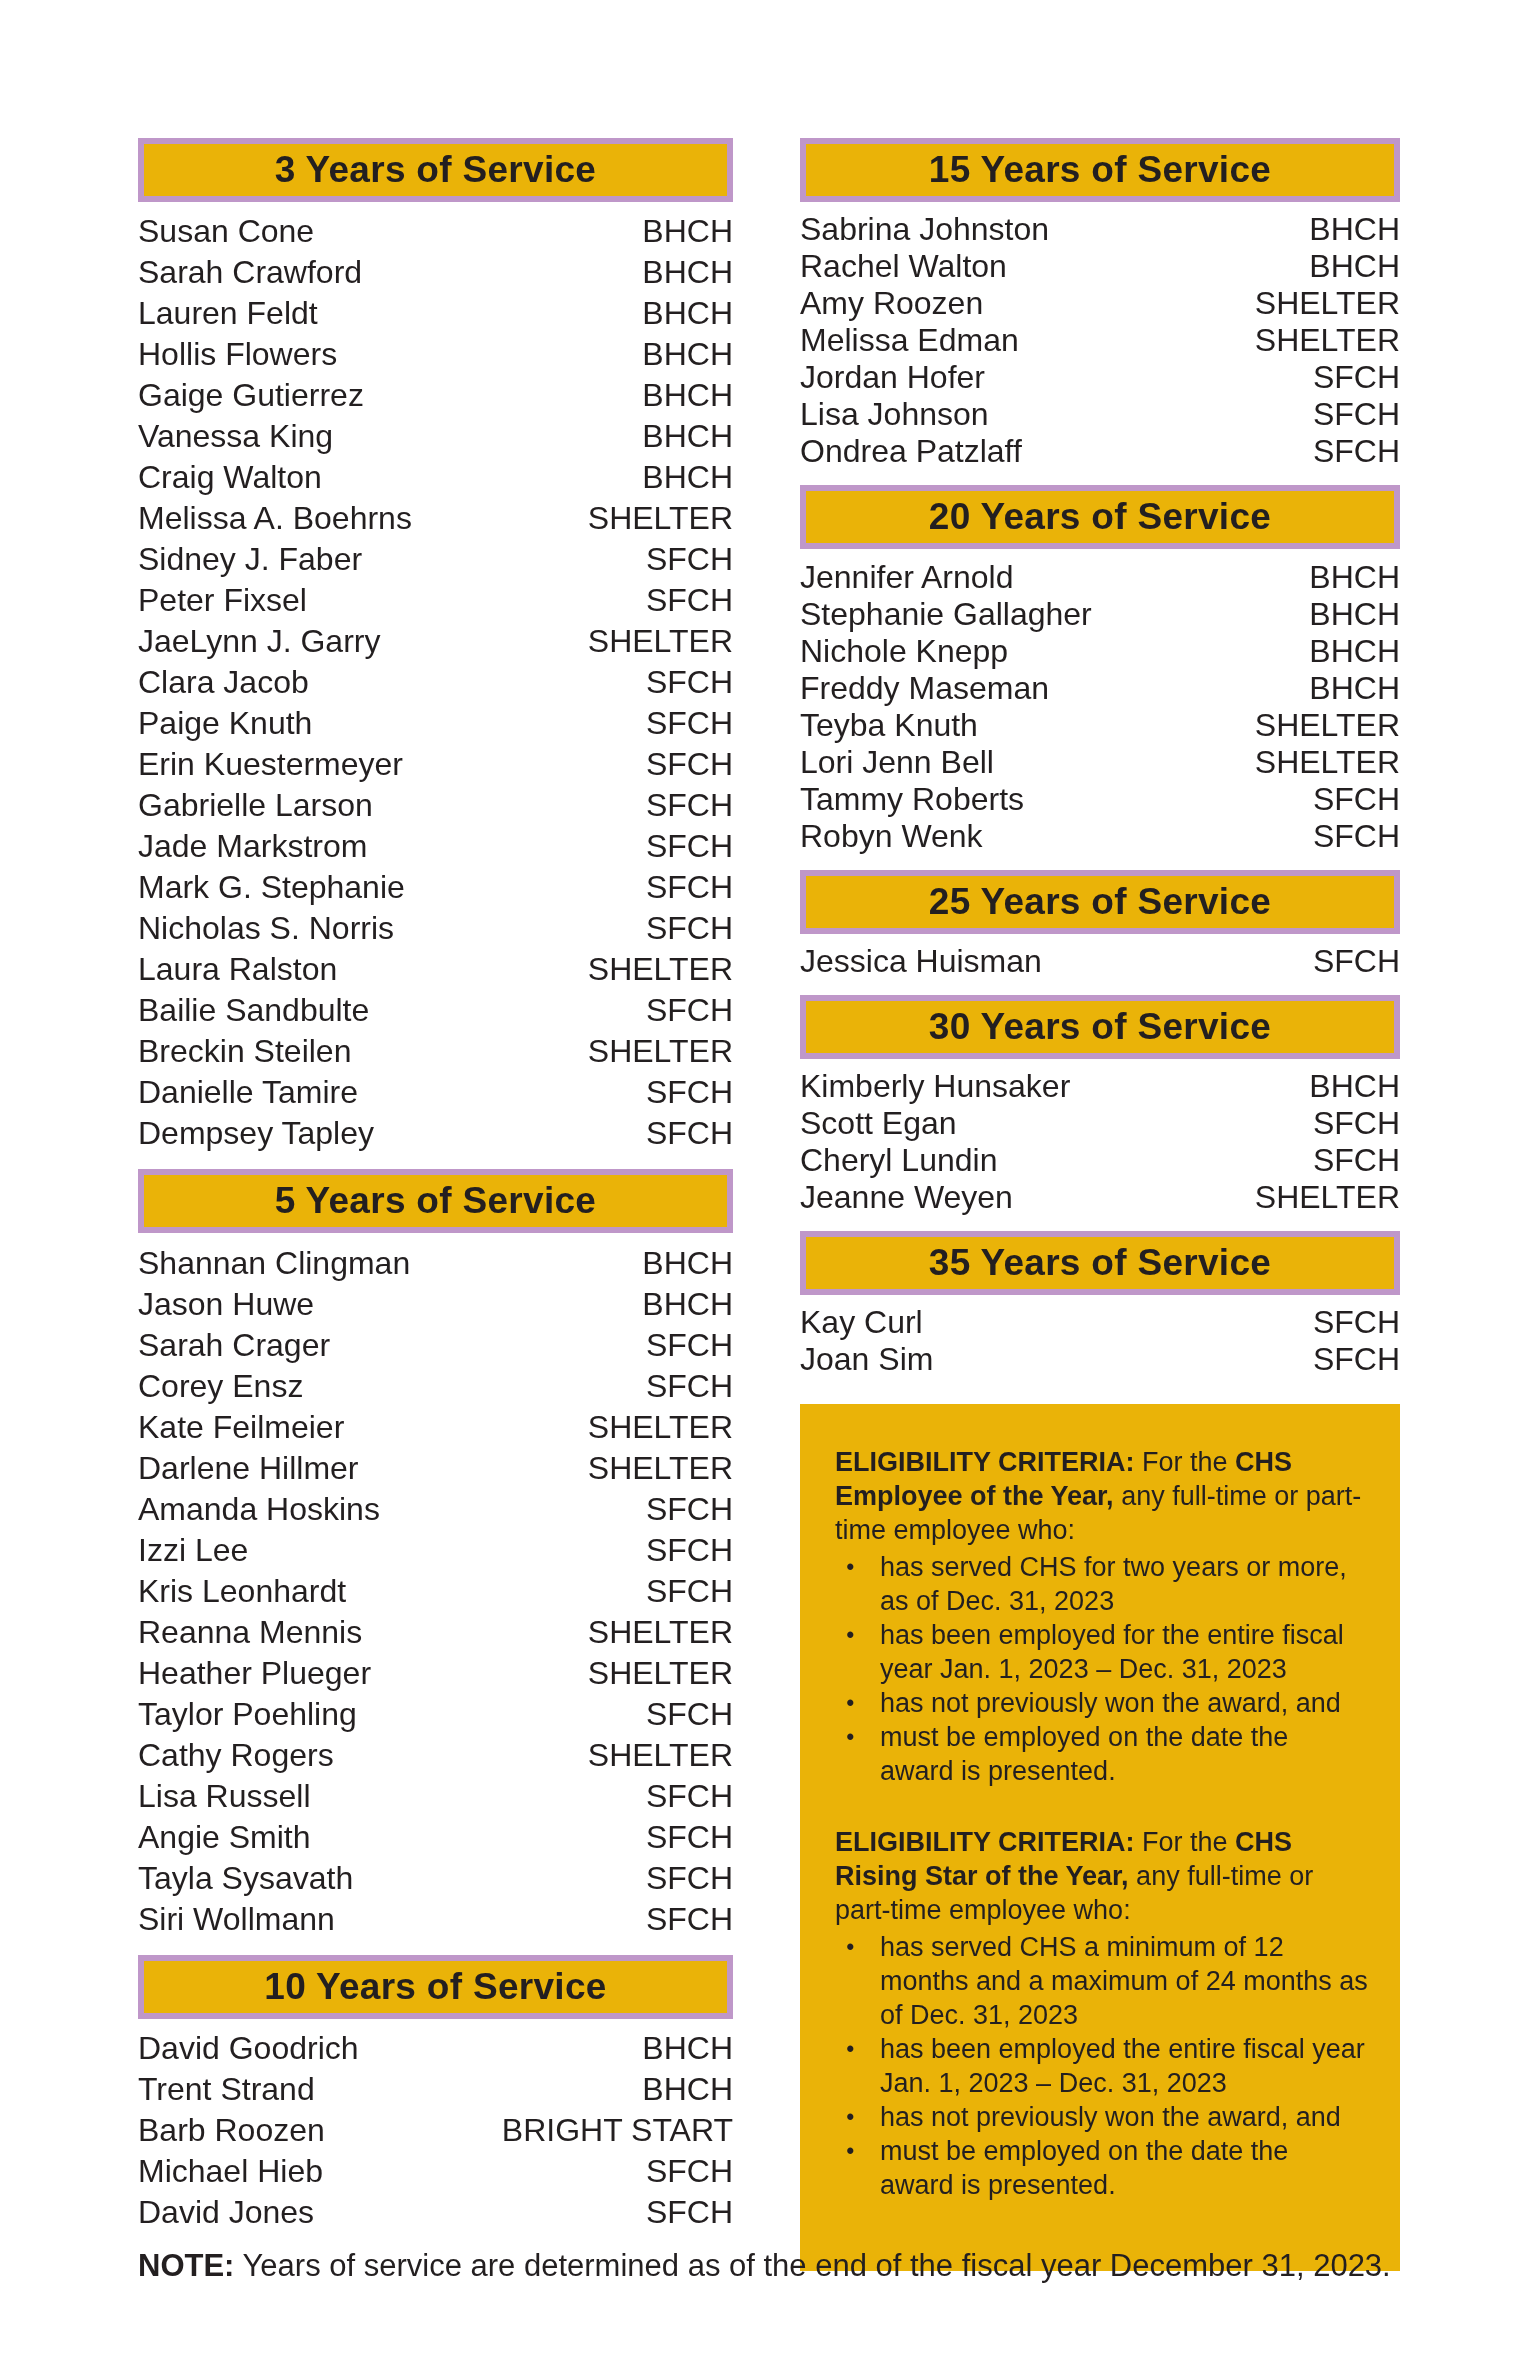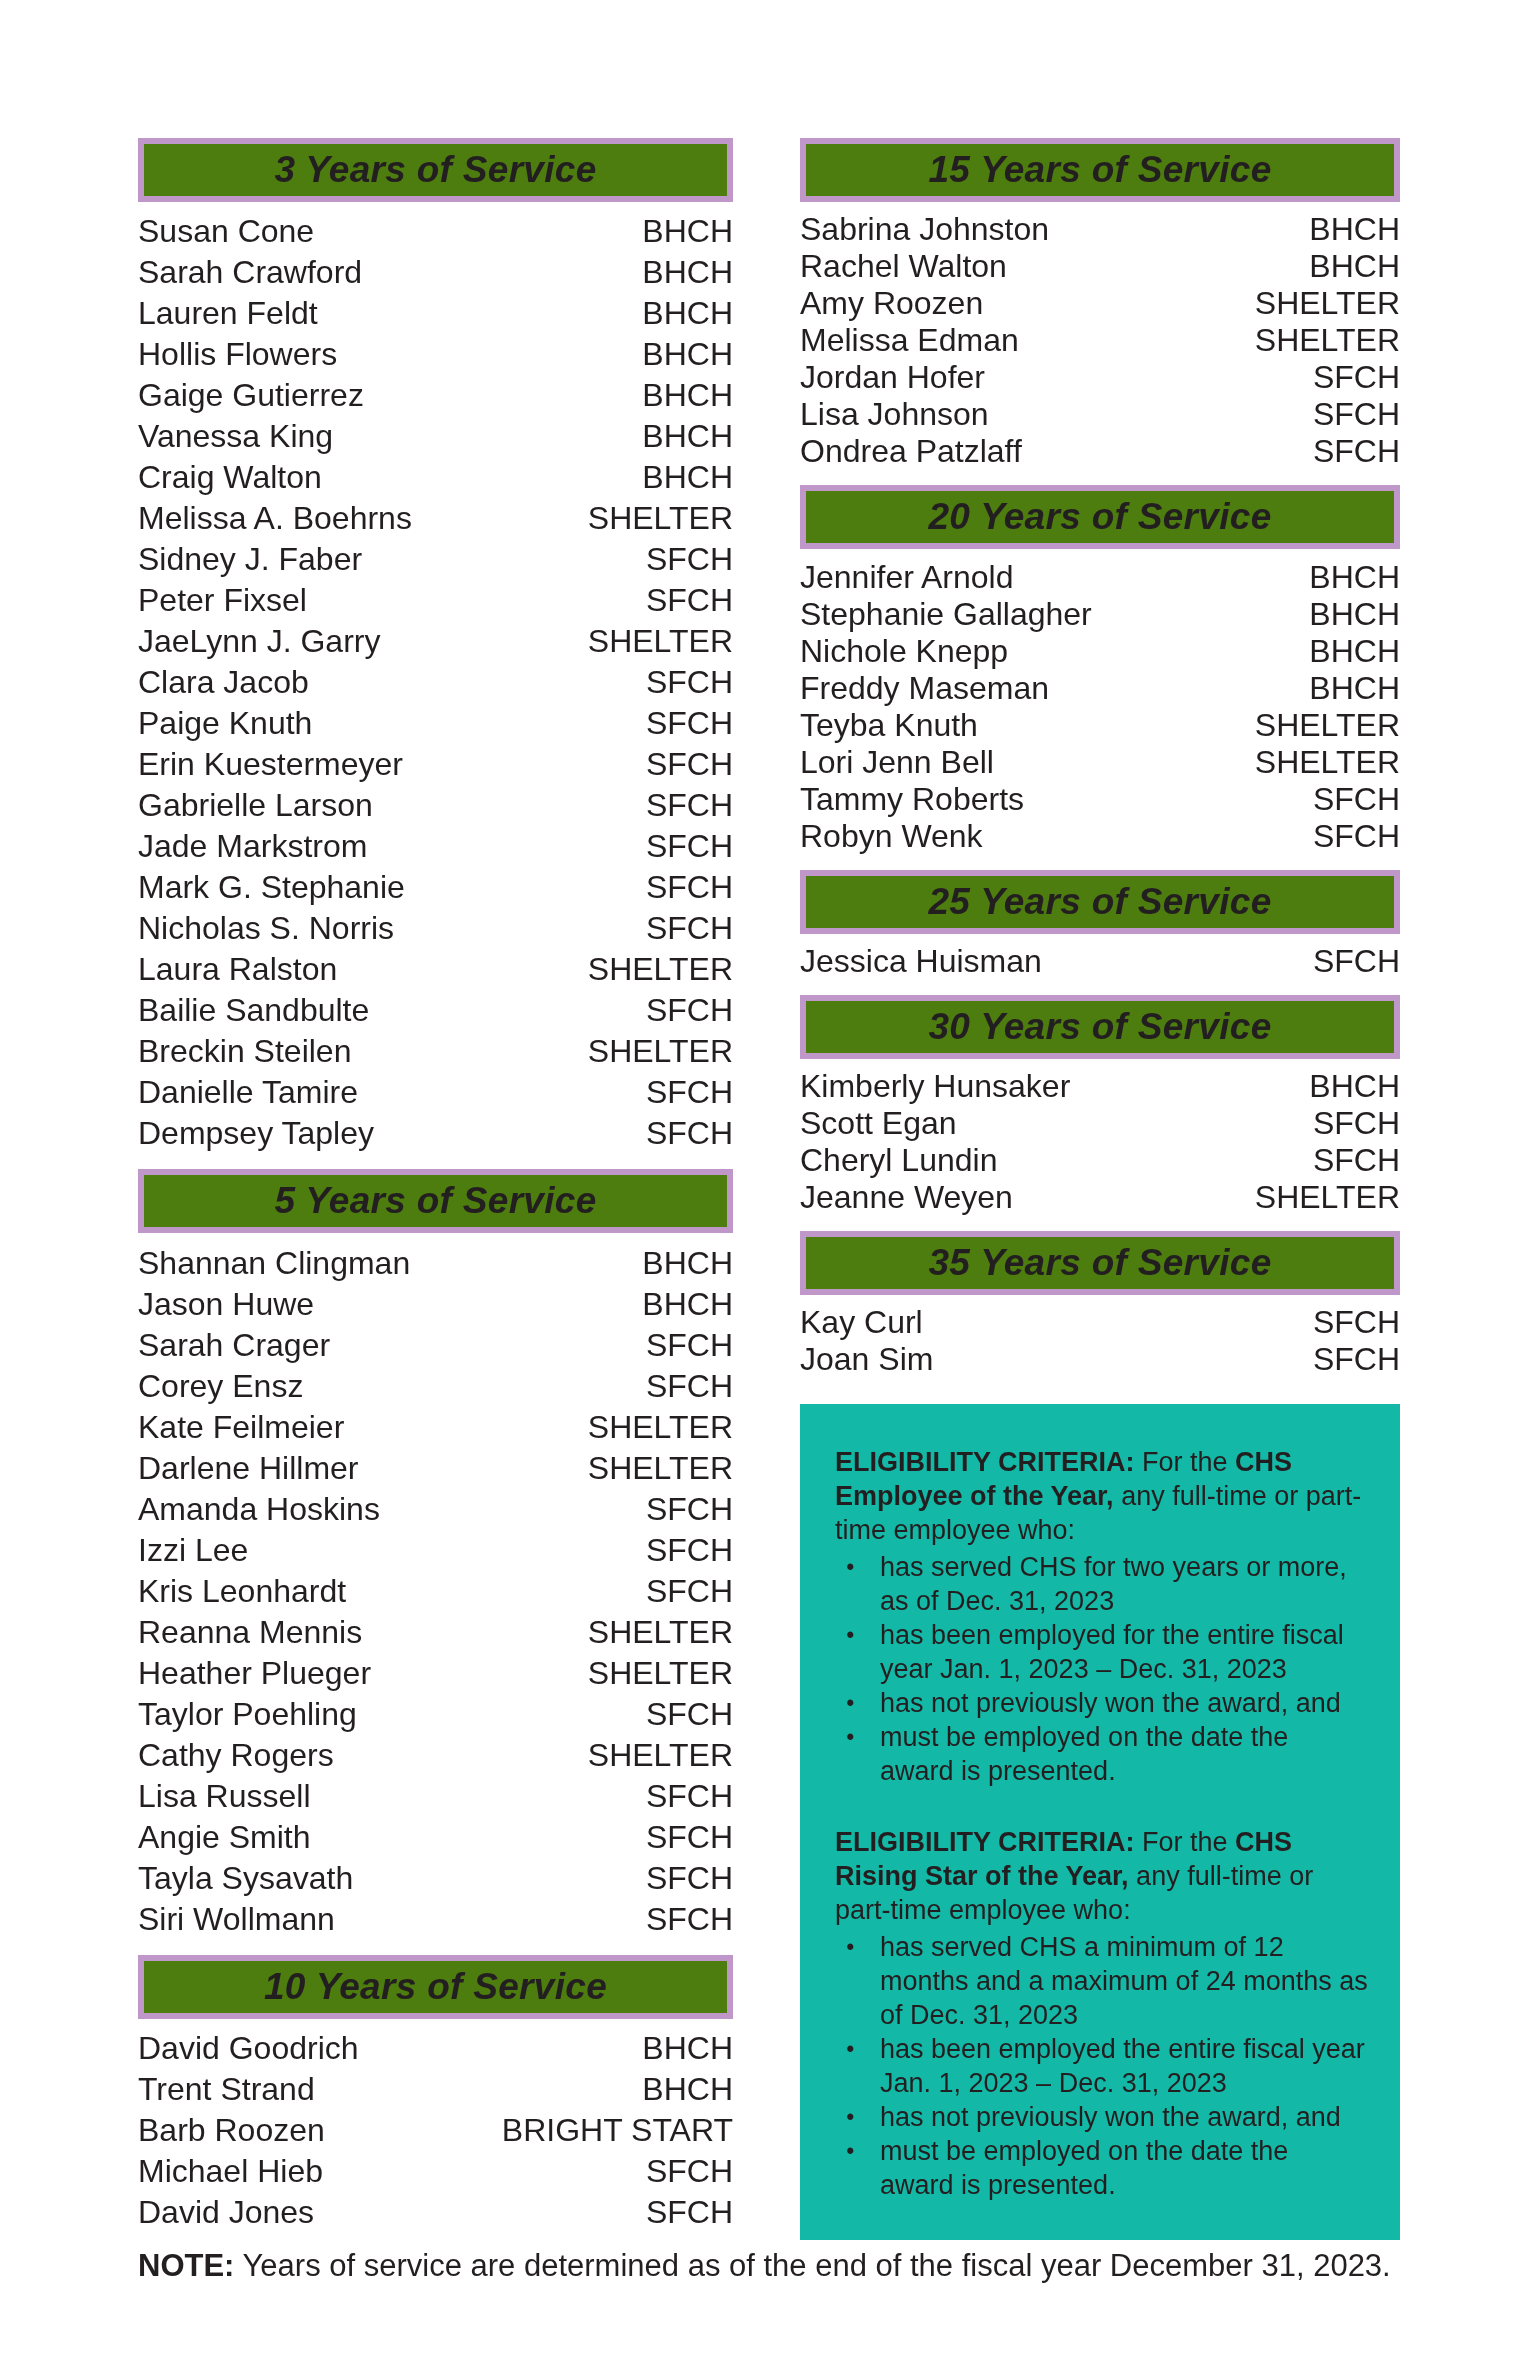--- a/index.html
+++ b/index.html
@@ -13,37 +13,36 @@
   }
   .col{position:absolute;top:138px;}
   .col-left{left:138px;width:595px;}
   .col-right{left:800px;width:600px;}
 
   .header-box{
     border:6.5px solid #bf97c9;
     height:52px;
     display:flex;align-items:center;justify-content:center;
     margin:15px 0 9.3px 0;
-    background:#4d7c0f;
-    font-style:italic;
+    background:#eab308;
   }
   .col .header-box:first-child{margin-top:0;}
   .header-title{
     font-size:37px;font-weight:700;letter-spacing:0.3px;
   }
 
   .row{display:flex;justify-content:space-between;align-items:center;}
   .col-left .row{height:41px;}
   .col-right .row{height:37px;text-align:center;}
   .name,.org{font-size:32px;white-space:nowrap;}
 
   .criteria-box{
-    background:#14b8a6;
+    background:#eab308;
     margin-top:26px;
-    padding:41px 32px 38px 35px;
+    padding:41px 32px 69px 35px;
     box-sizing:border-box;
   }
   .criteria-block + .criteria-block{margin-top:37px;}
   .criteria-intro{margin:0 0 2.8px 0;font-size:27px;line-height:34px;}
   .criteria-intro b{font-weight:700;}
   .bullet{display:flex;font-size:27px;line-height:34px;}
   .dot{width:45px;padding-left:11.2px;box-sizing:border-box;font-size:23px;line-height:34px;}
   .bullet-text{flex:1;}
 
   .note{

